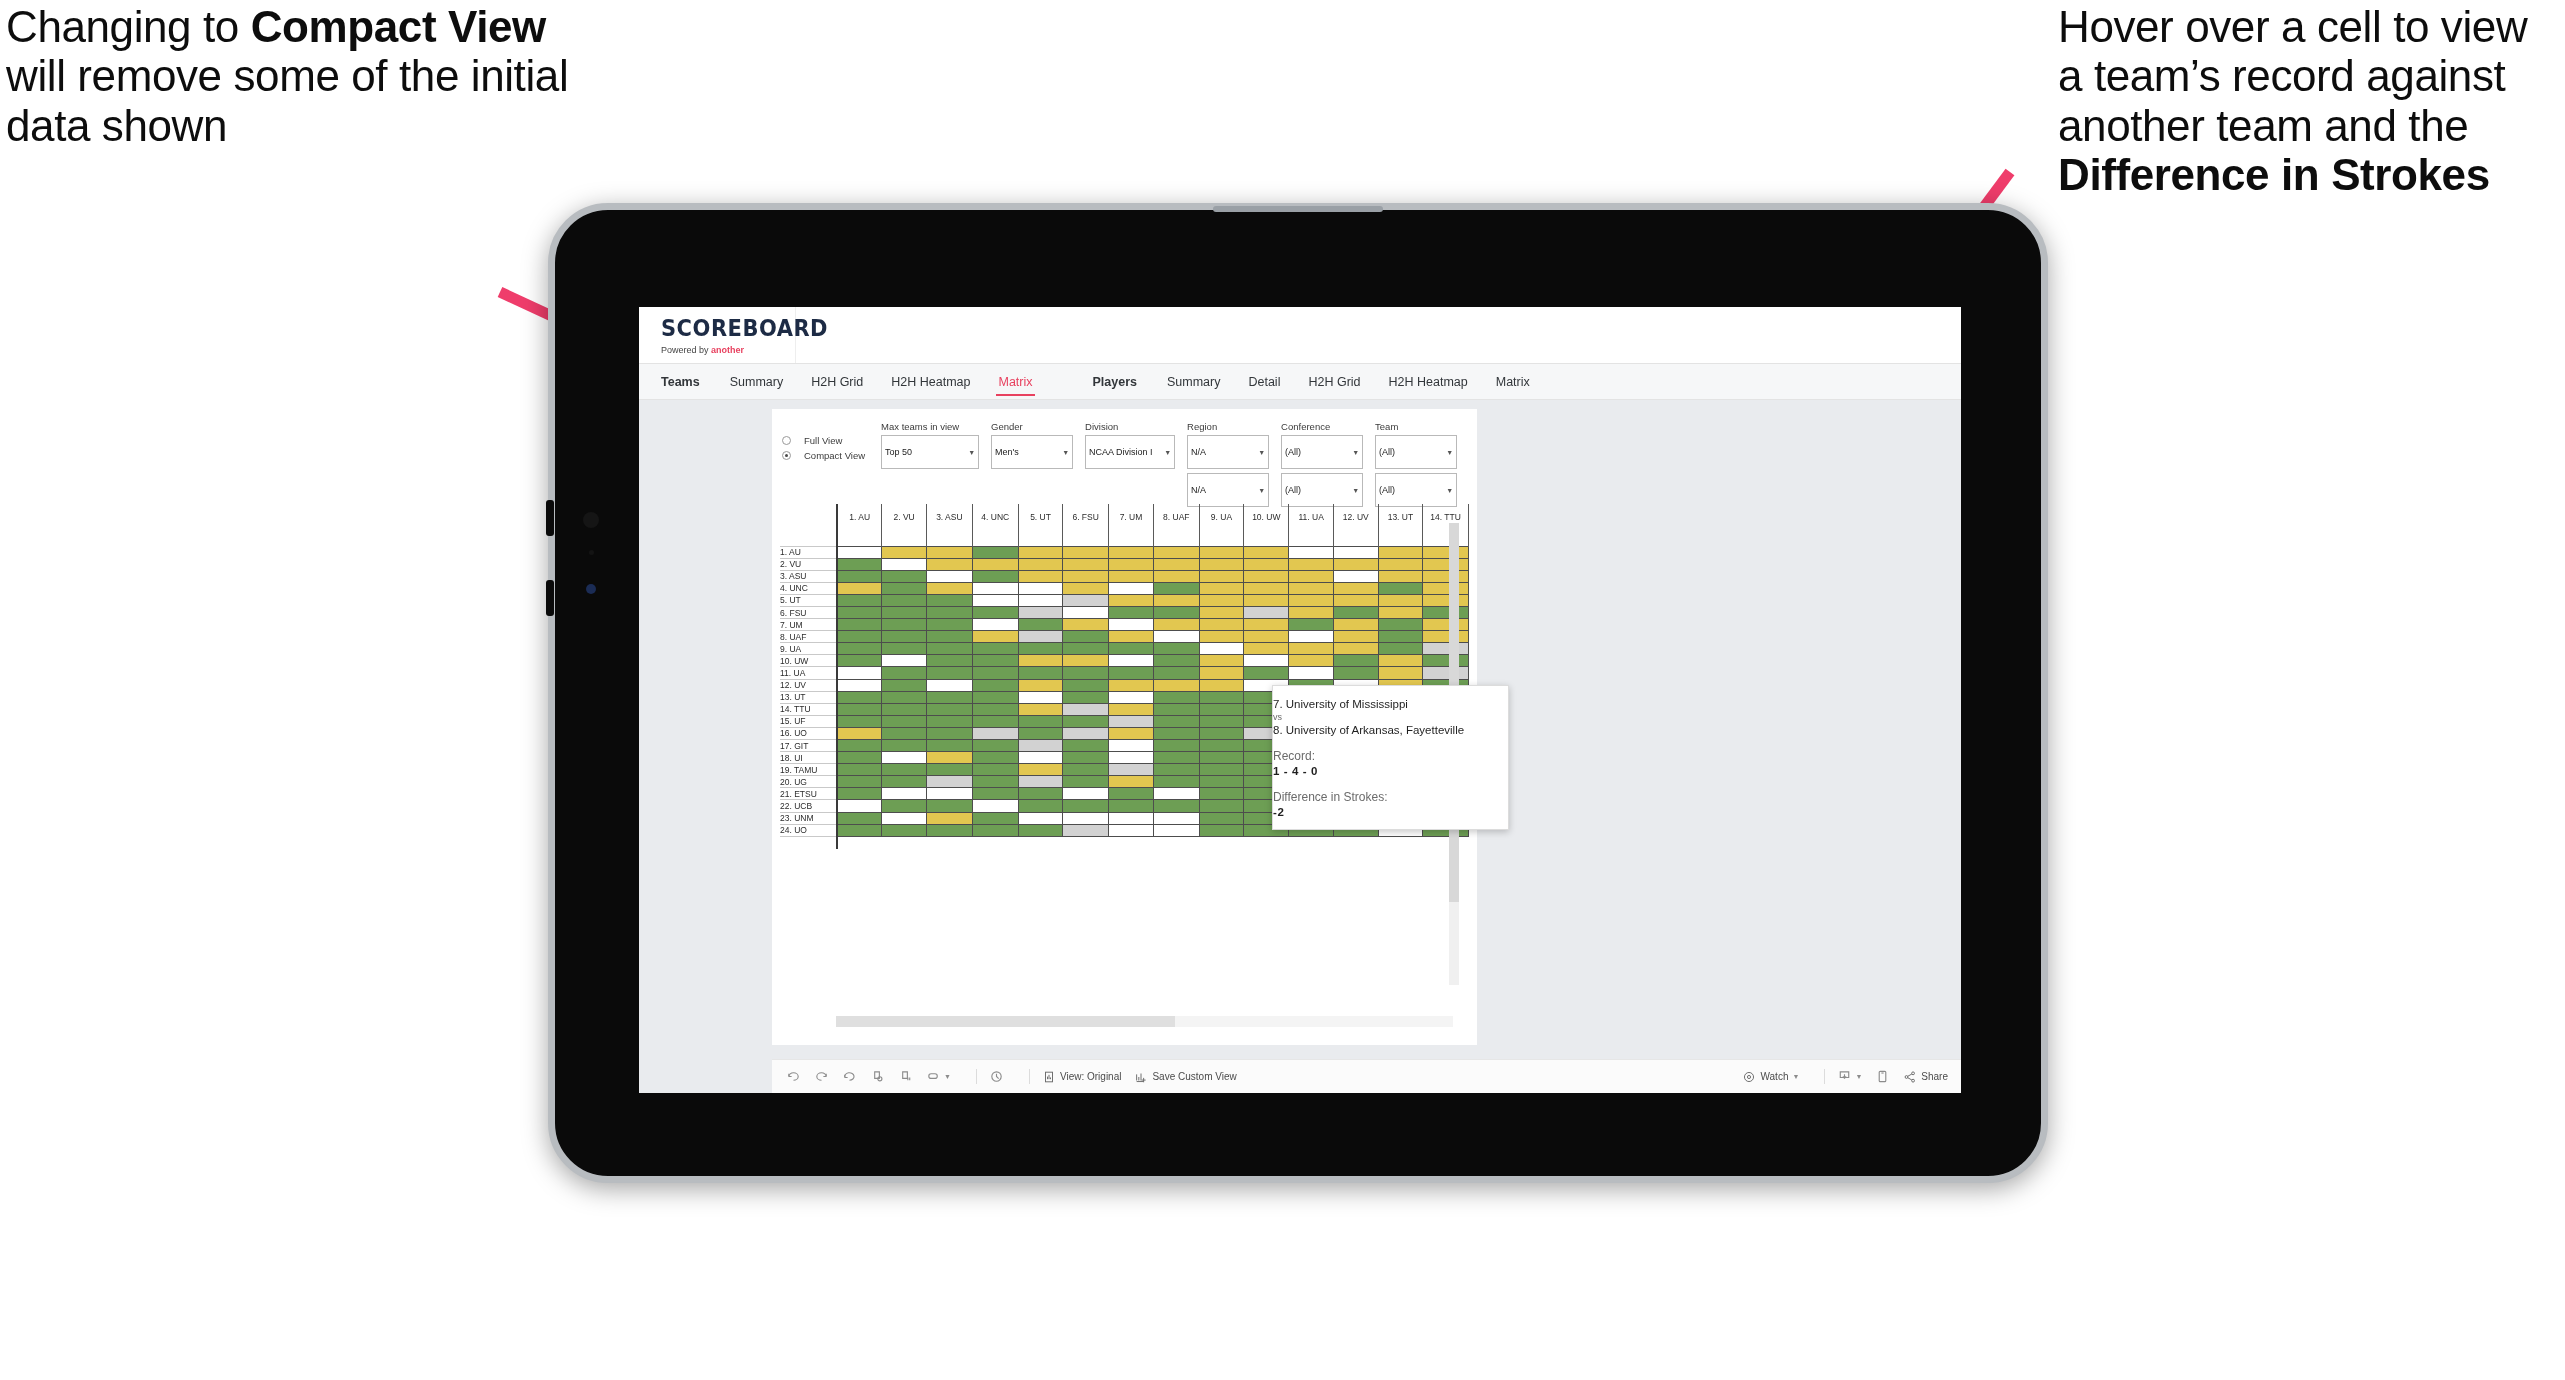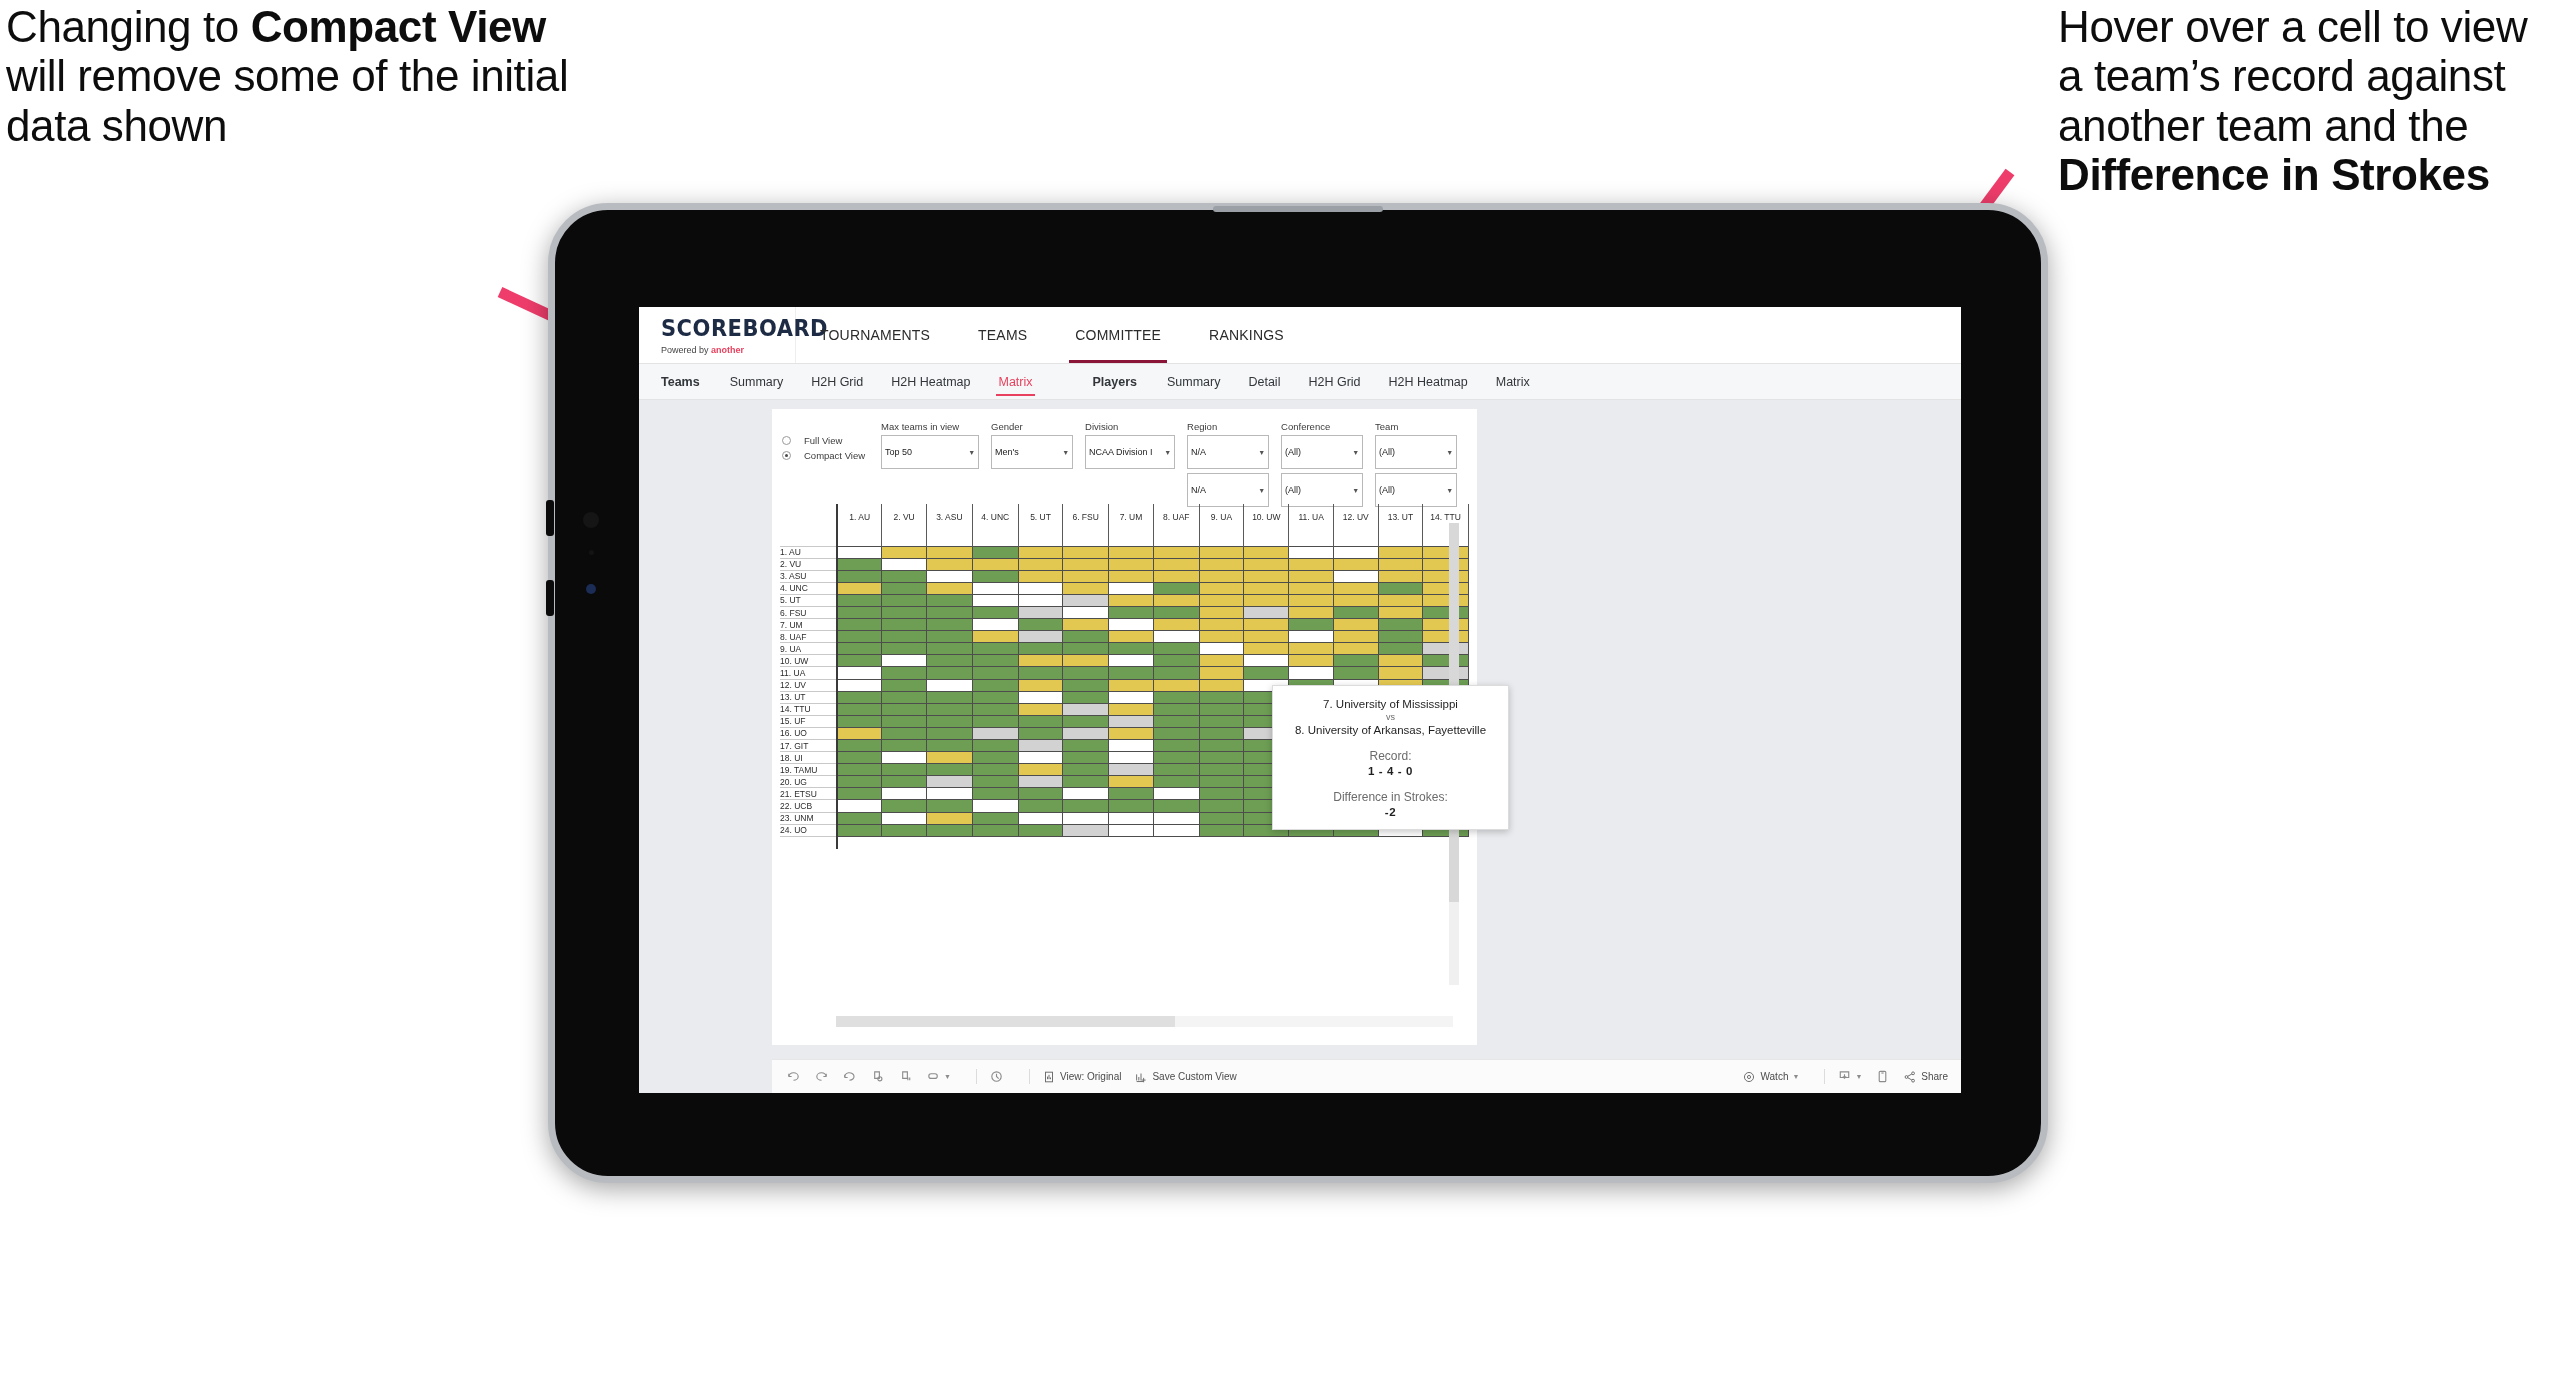--- a/index.html
+++ b/index.html
@@ -122,21 +122,21 @@
 
   
   #vscroll { position:absolute; right:18px; top:114px; bottom:60px; width:10px; background:#f0f0f0; }
   #vscroll .thumb { position:absolute; left:0; top:0; width:10px; height:82%; background:#d8d8d8; }
   #hscroll { position:absolute; left:64px; right:24px; bottom:18px; height:11px; background:#f4f4f4; }
   #hscroll .thumb { position:absolute; left:0; top:0; height:11px; width:55%; background:#dfdfdf; }
 
   
   #tooltip { position:absolute; left:500px; top:276px; width:237px; height:145px;
              background:#fff; border:1px solid #dcdcdc; box-shadow:0 2px 7px rgba(0,0,0,.22);
-             text-align:center; padding-top:12px; }
+             text-align:left; padding-top:12px; }
   #tooltip .t1 { font-size:11.5px; color:#1f1f1f; }
   #tooltip .vs { font-size:9px; color:#6b6b6b; margin:2px 0; }
   #tooltip .t2 { font-size:11.5px; color:#1f1f1f; }
   #tooltip .lab { font-size:12px; color:#6b6b6b; margin-top:13px; }
   #tooltip .val { font-size:11.5px; color:#1f1f1f; font-weight:600; margin-top:2px; letter-spacing:.6px;}
 
   
   #toolbar { position:absolute; left:0; right:0; bottom:0; height:34px; background:#fbfbfb;
              border-top:1px solid #e6e6e6; display:flex; align-items:center; padding-left:14px;
              font-size:10px; color:#5a5a5a; }
@@ -172,26 +172,20 @@
   <div class="cam" id="cam1"></div>
   <div class="cam" id="cam3"></div>
   <div class="cam" id="cam2"></div>
 
   <div id="screen">
 
     <div id="app-header">
       <div id="brand">
         <div id="brand-title">SCOREBOARD</div>
         <div id="brand-sub"><span>Powered by </span><span class="clippd">another</span></div>
-      </div>
-      <div class="topnav">
-        <div class="item">TOURNAMENTS</div>
-        <div class="item">TEAMS</div>
-        <div class="item active">COMMITTEE</div>
-        <div class="item">RANKINGS</div>
       </div>
     </div>
 
     <div id="subnav">
       <div class="grp">
         <div class="tab head">Teams</div>
         <div class="tab">Summary</div>
         <div class="tab">H2H Grid</div>
         <div class="tab">H2H Heatmap</div>
         <div class="tab sel">Matrix</div>

